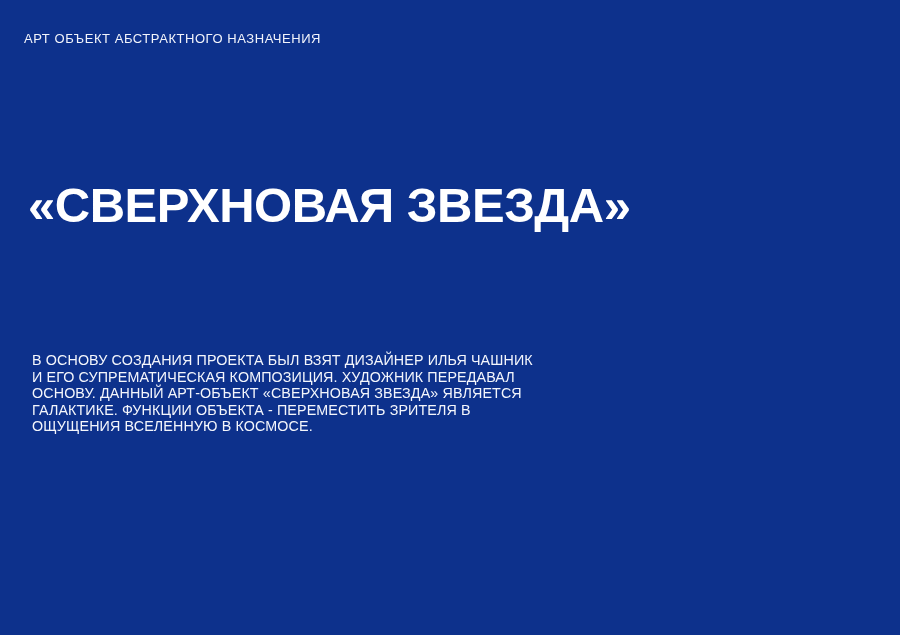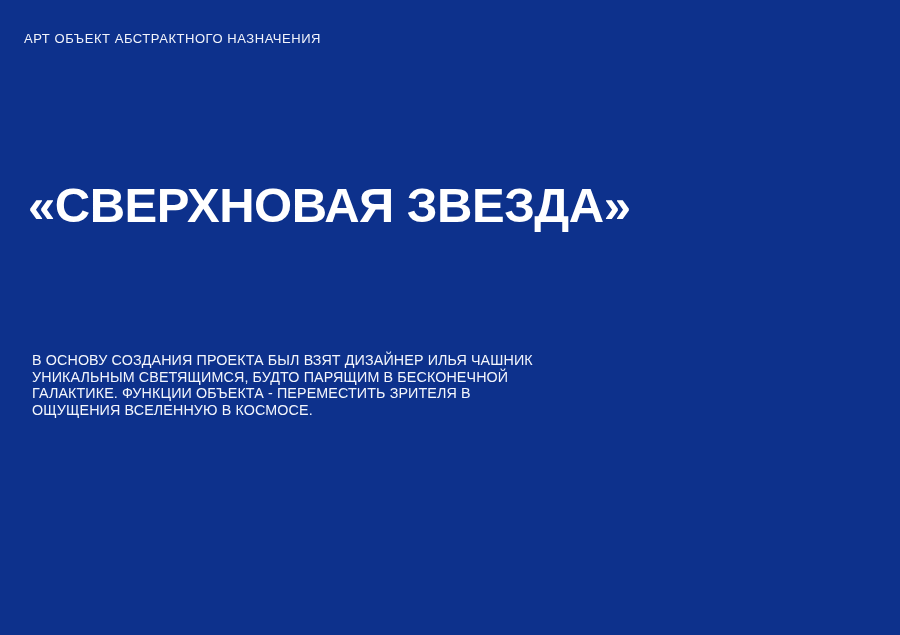--- a/index.html
+++ b/index.html
@@ -61,18 +61,19 @@
 <body>
 
 <div class="slide">
 
   <div class="eyebrow">АРТ ОБЪЕКТ АБСТРАКТНОГО НАЗНАЧЕНИЯ</div>
 
   <h1 class="title">«СВЕРХНОВАЯ ЗВЕЗДА»</h1>
 
   <div class="body-copy">
     <span class="line">В ОСНОВУ СОЗДАНИЯ ПРОЕКТА БЫЛ ВЗЯТ ДИЗАЙНЕР ИЛЬЯ ЧАШНИК</span>
-    <span class="line">УНИКАЛЬНЫМ СВЕТЯЩИМСЯ, БУДТО ПАРЯЩИМ В БЕСКОНЕЧНОЙ</span>
+    <span class="line">И ЕГО СУПРЕМАТИЧЕСКАЯ КОМПОЗИЦИЯ. ХУДОЖНИК ПЕРЕДАВАЛ</span>
+    <span class="line">ОСНОВУ. ДАННЫЙ АРТ-ОБЪЕКТ «СВЕРХНОВАЯ ЗВЕЗДА» ЯВЛЯЕТСЯ</span>
     <span class="line">ГАЛАКТИКЕ. ФУНКЦИИ ОБЪЕКТА - ПЕРЕМЕСТИТЬ ЗРИТЕЛЯ В</span>
     <span class="line">ОЩУЩЕНИЯ ВСЕЛЕННУЮ В КОСМОСЕ.</span>
   </div>
 
 </div>
 
 </body></html>

